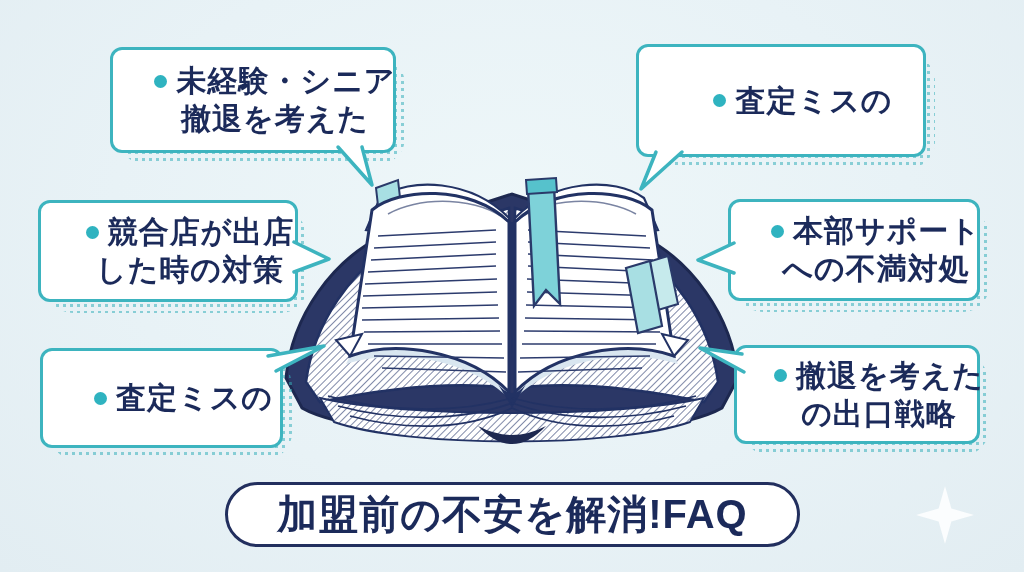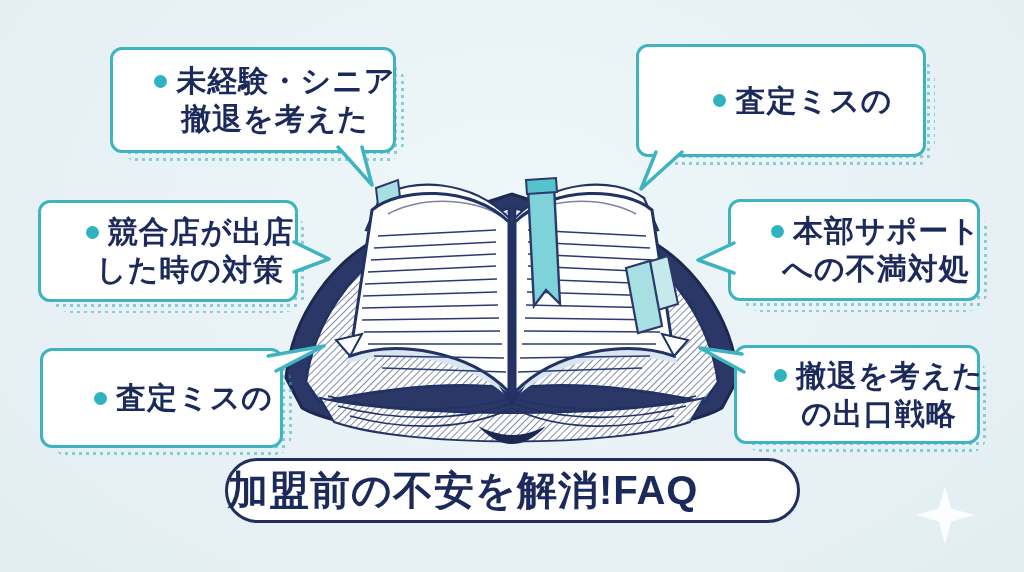--- a/index.html
+++ b/index.html
@@ -38,24 +38,24 @@
     letter-spacing:1px;
   }
   .bullet{
     width:13px;height:13px;border-radius:50%;
     background:#2fb3c0;display:inline-block;
     margin-right:9px;flex:none;
   }
   .tail{position:absolute;z-index:3;pointer-events:none;}
   
   .pill{
-    position:absolute;left:225px;top:458px;width:575px;height:65px;
+    position:absolute;left:225px;top:482px;width:575px;height:65px;
     box-sizing:border-box;
     background:#ffffff;border:3px solid #222f5e;border-radius:33px;
-    display:flex;align-items:center;
+    display:flex;align-items:center;justify-content:center;
     z-index:2;
   }
   .pill span{
     font-weight:800;font-size:40px;color:#1b2a5a;
     white-space:nowrap;letter-spacing:1px;
   }
   
   .book{position:absolute;left:276px;top:146px;z-index:1;}
   
   .sparkle{

